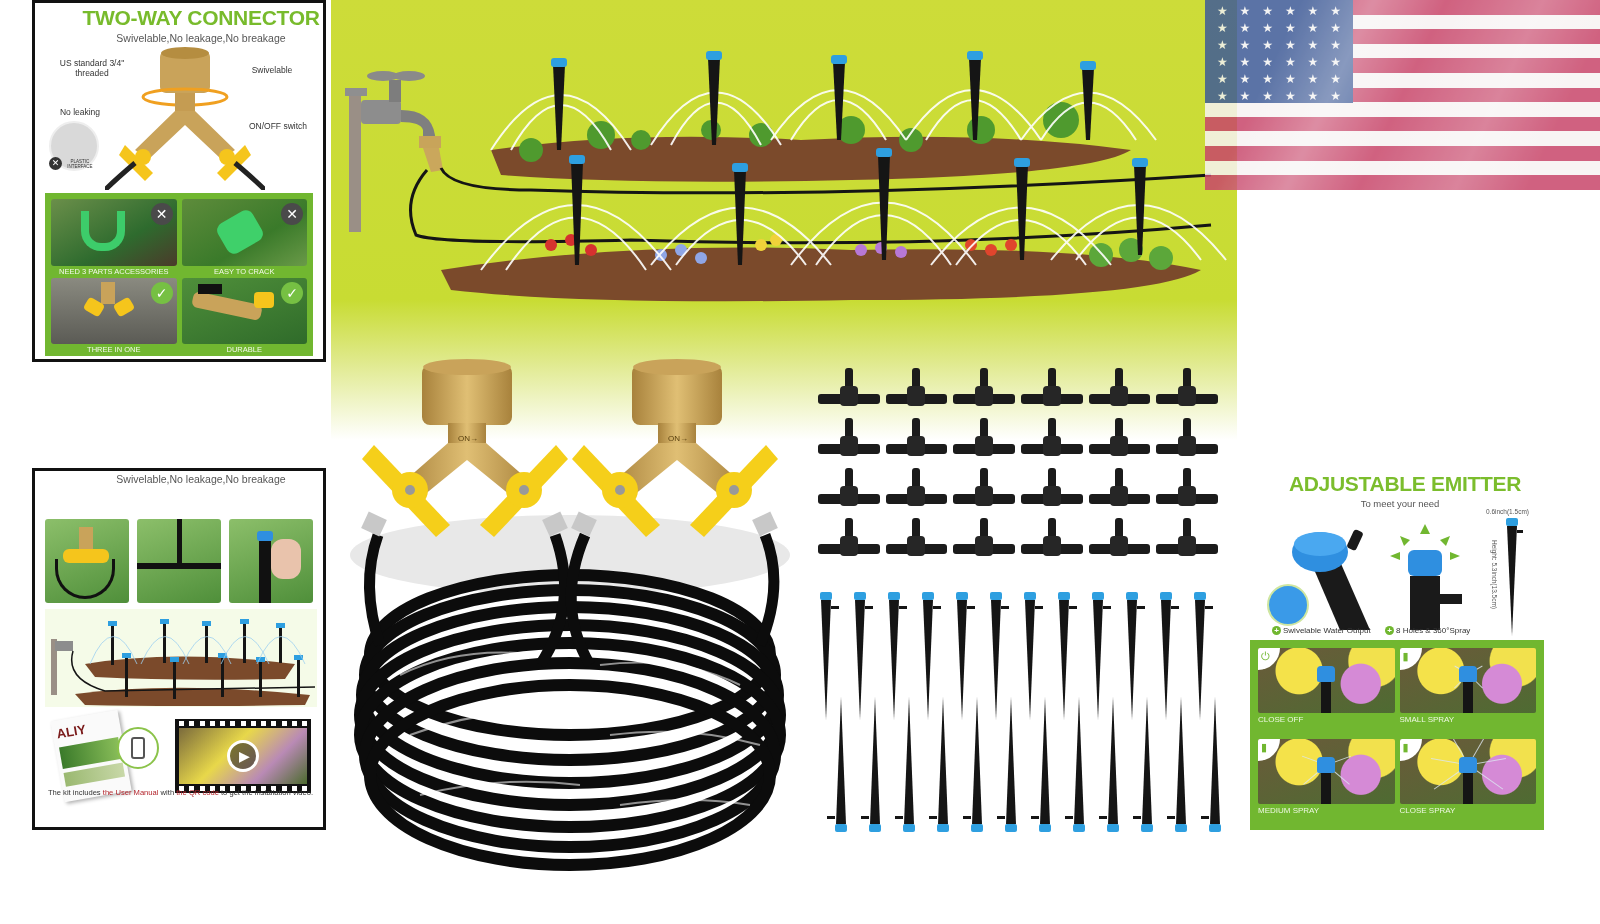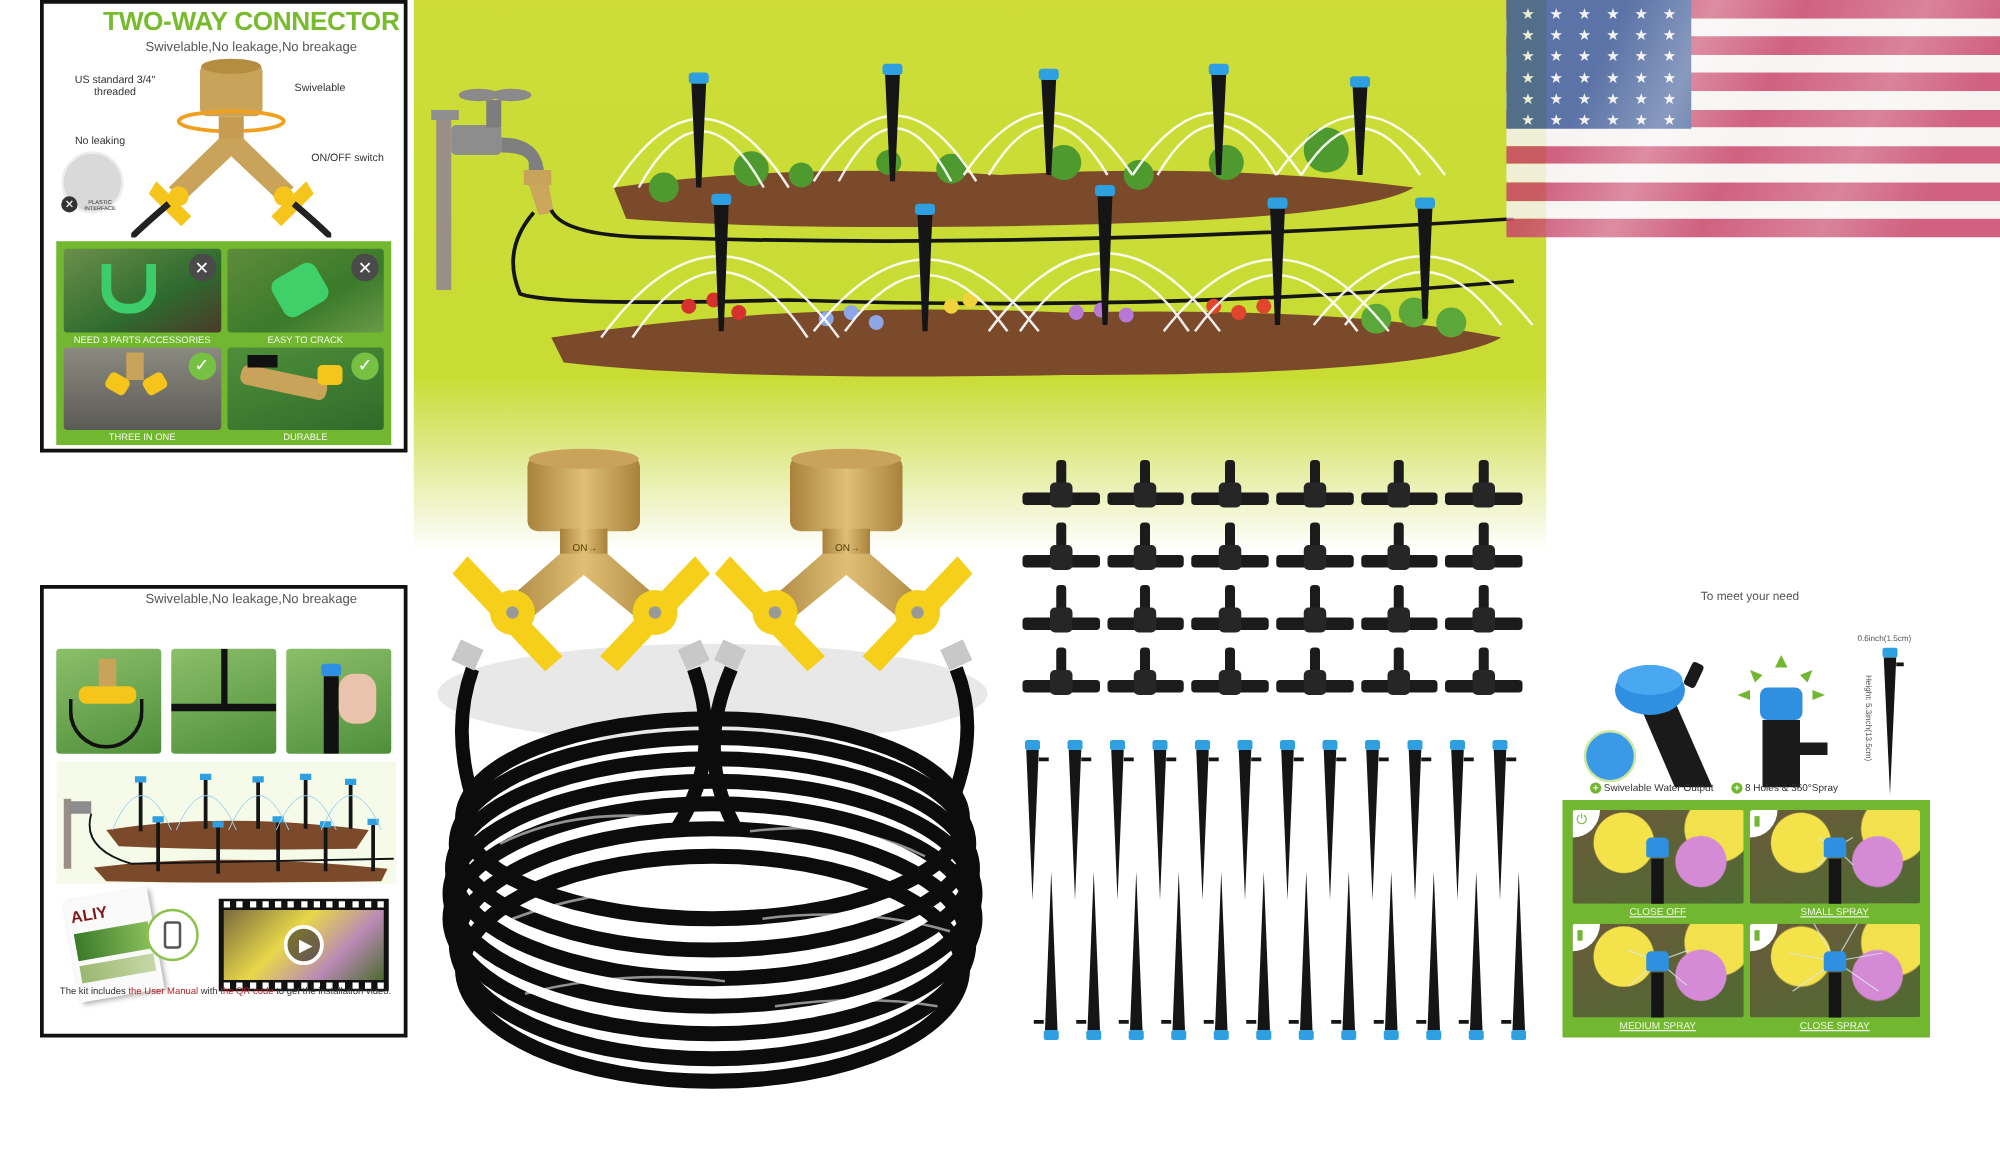--- a/index.html
+++ b/index.html
@@ -105,21 +105,21 @@
   .feature { position: absolute; font-size: 8px; color: #333; display: flex; align-items: center; gap: 2px; }
   .plus { width: 9px; height: 9px; border-radius: 50%; background: #71b730; color: #fff; font-size: 8px; line-height: 9px; text-align: center; font-weight: bold; }
   .dim-label { position: absolute; font-size: 6.5px; color: #555; }
   .modes {
     position: absolute; left: 0; top: 170px; width: 294px; height: 190px;
     background: #71b730; display: grid; grid-template-columns: 1fr 1fr; grid-template-rows: 1fr 1fr; gap: 0 5px; padding: 8px 8px 0 8px;
   }
   .mode { display: flex; flex-direction: column; }
   .mode-photo { flex: 1; position: relative; border-radius: 2px; overflow: hidden;
     background: radial-gradient(circle at 30% 35%, #f4e24a 0 22%, transparent 23%), radial-gradient(circle at 75% 55%, #d58ad6 0 18%, transparent 19%), radial-gradient(circle at 85% 20%, #f2e14d 0 20%, transparent 21%), linear-gradient(160deg, #6b5a3a, #4e6b32); }
-  .mode-label { color: #eef8e2; font-size: 8px; text-align: center; height: 16px; line-height: 14px; text-decoration: underline; }
+  .mode-label { color: #eef8e2; font-size: 8px; text-align: left; height: 26px; line-height: 14px; }
   .mode-icon { position: absolute; left: 0; top: 0; width: 22px; height: 22px; background: #fff; border-bottom-right-radius: 22px; color: #71b730; font-size: 11px; padding: 2px 0 0 3px; }
   .emitter-head { position: absolute; left: 50%; top: 40%; transform: translate(-50%,-50%); width: 18px; height: 16px; background: #2f8fe0; border-radius: 4px 4px 2px 2px; }
   .emitter-post { position: absolute; left: 50%; top: 52%; transform: translateX(-50%); width: 10px; height: 50%; background: #151515; }
   .spray { position: absolute; left: 50%; top: 40%; width: 1px; background: rgba(220,230,240,0.8); transform-origin: top; }
 </style>
 </head>
 <body>
 
 <div class="hero"></div>
 
@@ -295,21 +295,21 @@
     <rect x="70" y="48" width="20" height="22" fill="#c59c52"></rect>
     <path d="M70 66 L30 105 L44 114 L80 80 L116 114 L130 105 L90 66 Z" fill="#c9a35a"></path>
     <path d="M20 100 L48 128 L40 136 L14 110 Z" fill="#f5c51c"></path>
     <path d="M112 128 L140 100 L146 110 L120 136 Z" fill="#f5c51c"></path>
     <circle cx="38" cy="112" r="8" fill="#f5c51c"></circle>
       <circle cx="122" cy="112" r="8" fill="#f5c51c"></circle>
     <path d="M30 118 Q10 135 0 145" stroke="#222" stroke-width="5" fill="none"></path>
     <path d="M130 118 Q150 135 160 145" stroke="#222" stroke-width="5" fill="none"></path>
   </svg>
   <div class="callout" style="left:22px;top:55px;width:70px">US standard 3/4" threaded</div>
-  <div class="callout" style="left:196px;top:62px;width:50px">Swivelable</div>
+  <div class="callout" style="left:212px;top:62px;width:50px">Swivelable</div>
   <div class="callout" style="left:20px;top:104px;width:50px">No leaking</div>
   <div class="callout" style="left:212px;top:118px;width:62px">ON/OFF switch</div>
   <div style="position:absolute;left:14px;top:118px;width:50px;height:50px;border-radius:50%;background:#d9d9d9;border:2px solid #eee">
     <div style="position:absolute;left:14px;top:36px;font-size:4.5px;color:#333;width:30px;text-align:center">PLASTIC INTERFACE</div>
     <div style="position:absolute;left:-2px;top:34px;width:13px;height:13px;border-radius:50%;background:#333;color:#fff;font-size:9px;line-height:13px;text-align:center">✕</div>
   </div>
 
   <div class="green-grid">
     <div class="gcell">
       <div class="gphoto" style="background:linear-gradient(150deg,#6b8f4a,#2e6b2e 60%,#4b3a2a)">
@@ -762,20 +762,21 @@
       </g>
     <g transform="translate(394,0)">
         <polygon points="6,105 1,232 11,232" fill="#151515"></polygon>
         <rect x="0" y="232" width="12" height="8" rx="2" fill="#2e9fe0"></rect>
         <rect x="-8" y="224" width="8" height="3" fill="#151515"></rect>
       </g>
   </g>
 </svg>
 
 <div class="emitter">
+  <div class="emitter-title" style="margin-left:10px;margin-top:2px">ADJUSTABLE EMITTER</div>
   <div class="emitter-sub" style="margin-left:0">To meet your need</div>
 
   <svg style="position:absolute;left:10px;top:50px;width:220px;height:110px" viewBox="0 0 220 110">
 
     <polygon points="50,40 75,30 110,110 80,110" fill="#1a1a1a"></polygon>
     <ellipse cx="60" cy="32" rx="28" ry="20" fill="#2f8fe0"></ellipse>
     <ellipse cx="60" cy="24" rx="26" ry="12" fill="#4aa8f0"></ellipse>
     <rect x="90" y="10" width="10" height="20" rx="3" fill="#1a1a1a" transform="rotate(25 95 20)"></rect>
 
     <circle cx="28" cy="85" r="20" fill="#3a9ae8" stroke="#cfe6a0" stroke-width="2"></circle>

